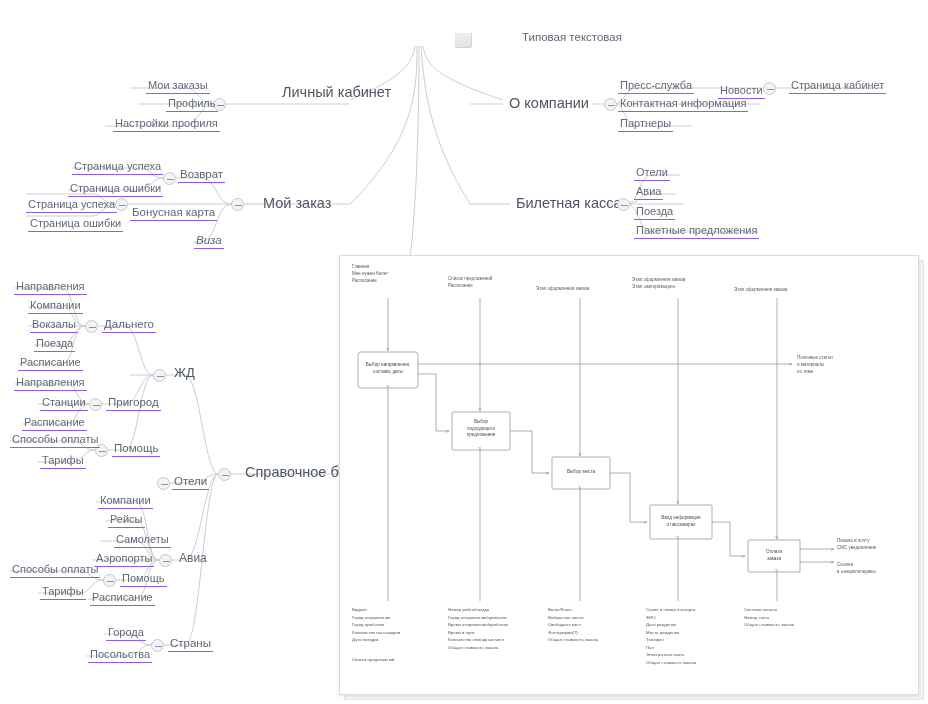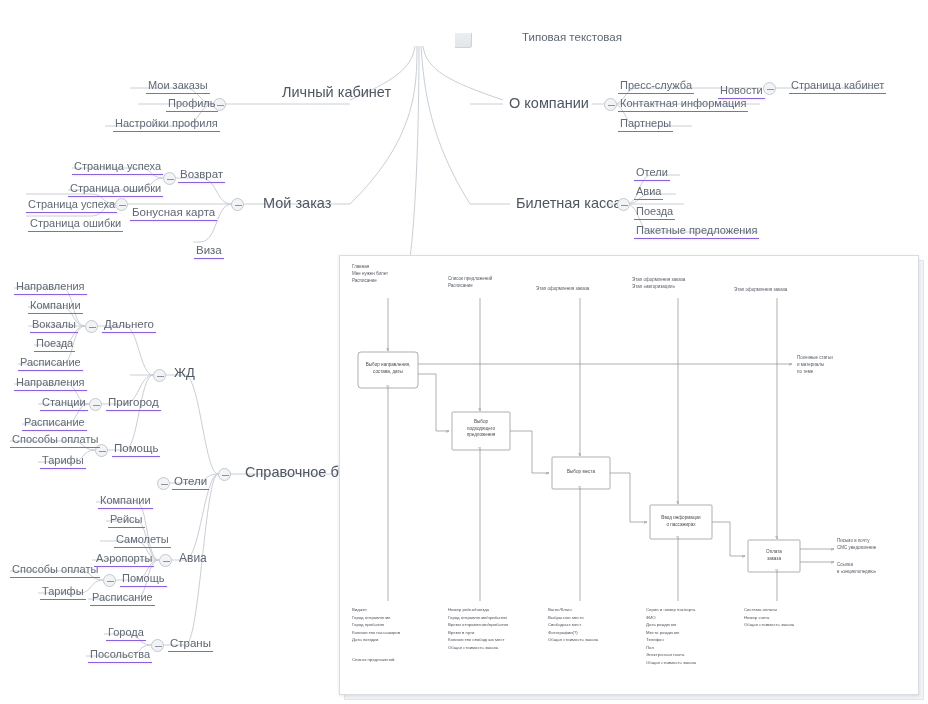--- a/index.html
+++ b/index.html
@@ -293,21 +293,21 @@
   <div class="node lvl2" style="left:130px;top:206px;">
     <span class="txt ul">Бонусная карта</span>
   </div>
   <div class="knob" style="left:115px;top:198px;"></div>
   <div class="node lvl3" style="left:26px;top:198px;">
     <span class="txt ul">Страница успеха</span>
   </div>
   <div class="node lvl3" style="left:28px;top:217px;">
     <span class="txt ul">Страница ошибки</span>
   </div>
-  <div class="node lvl2" style="left:194px;top:244px;">
+  <div class="node lvl2" style="left:194px;top:234px;font-style:italic;">
     <span class="txt ul">Виза</span>
   </div>
 
   <div class="node lvl1" style="left:514px;top:195px;">
     <span class="txt">Билетная касса</span>
   </div>
   <div class="knob" style="left:617px;top:198px;"></div>
   <div class="node lvl3" style="left:634px;top:166px;">
     <span class="txt ul">Отели</span>
   </div>

